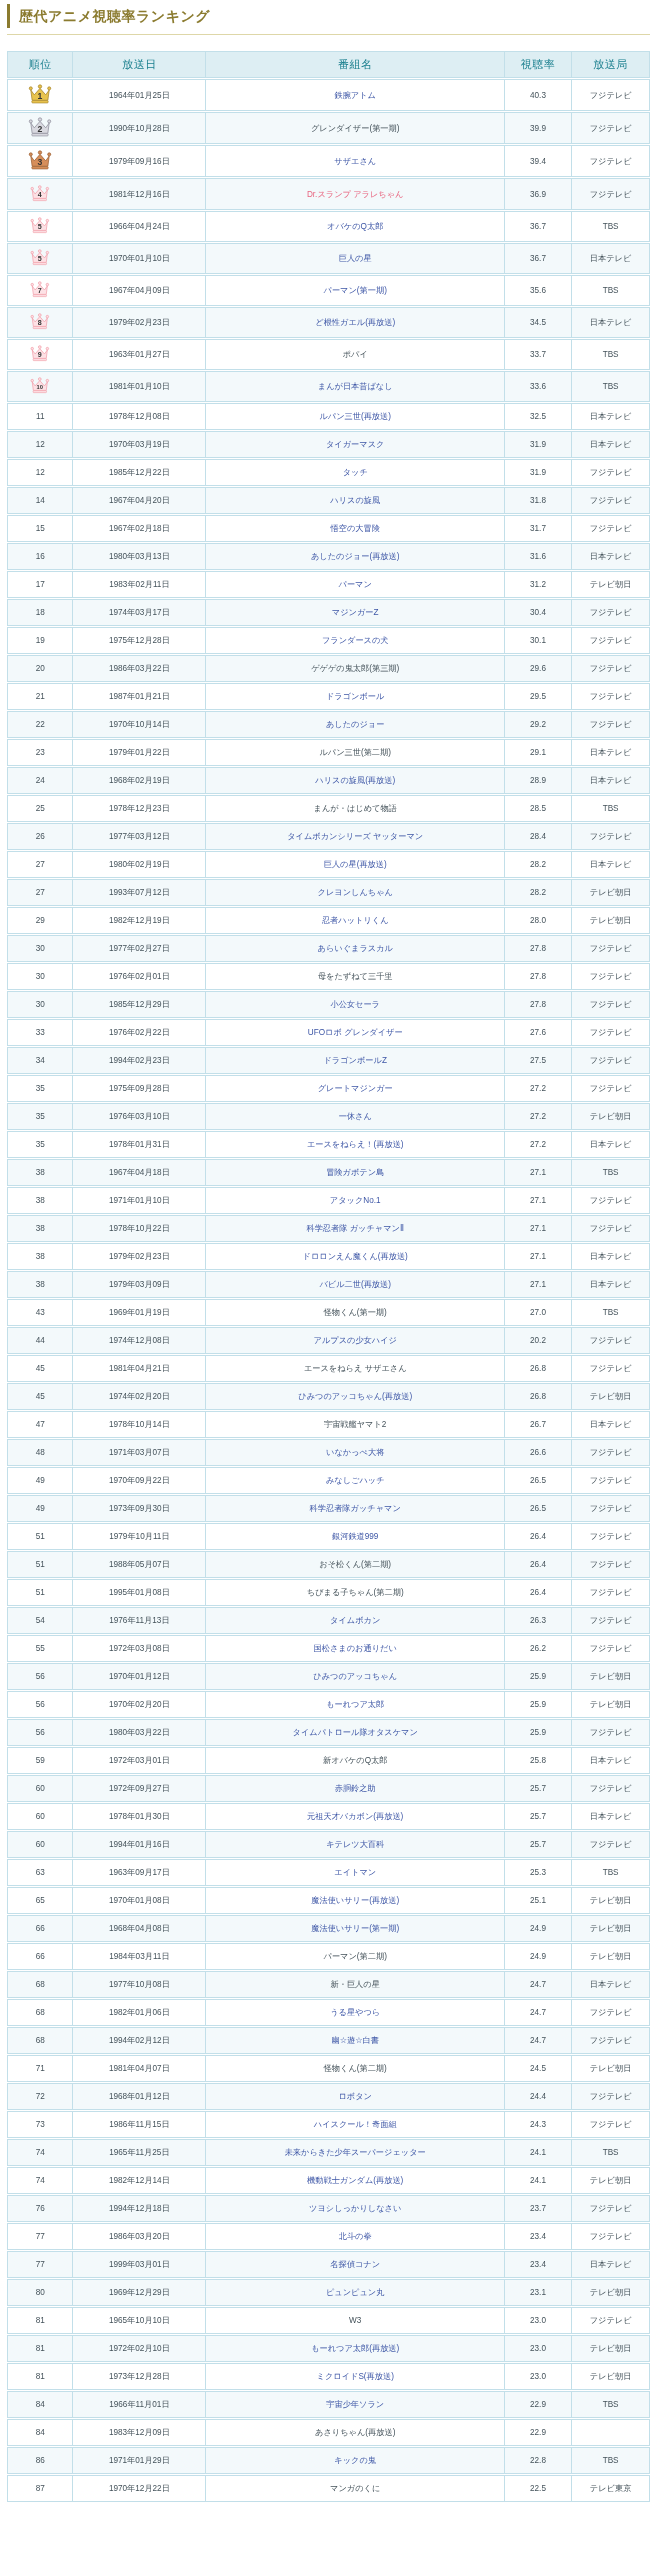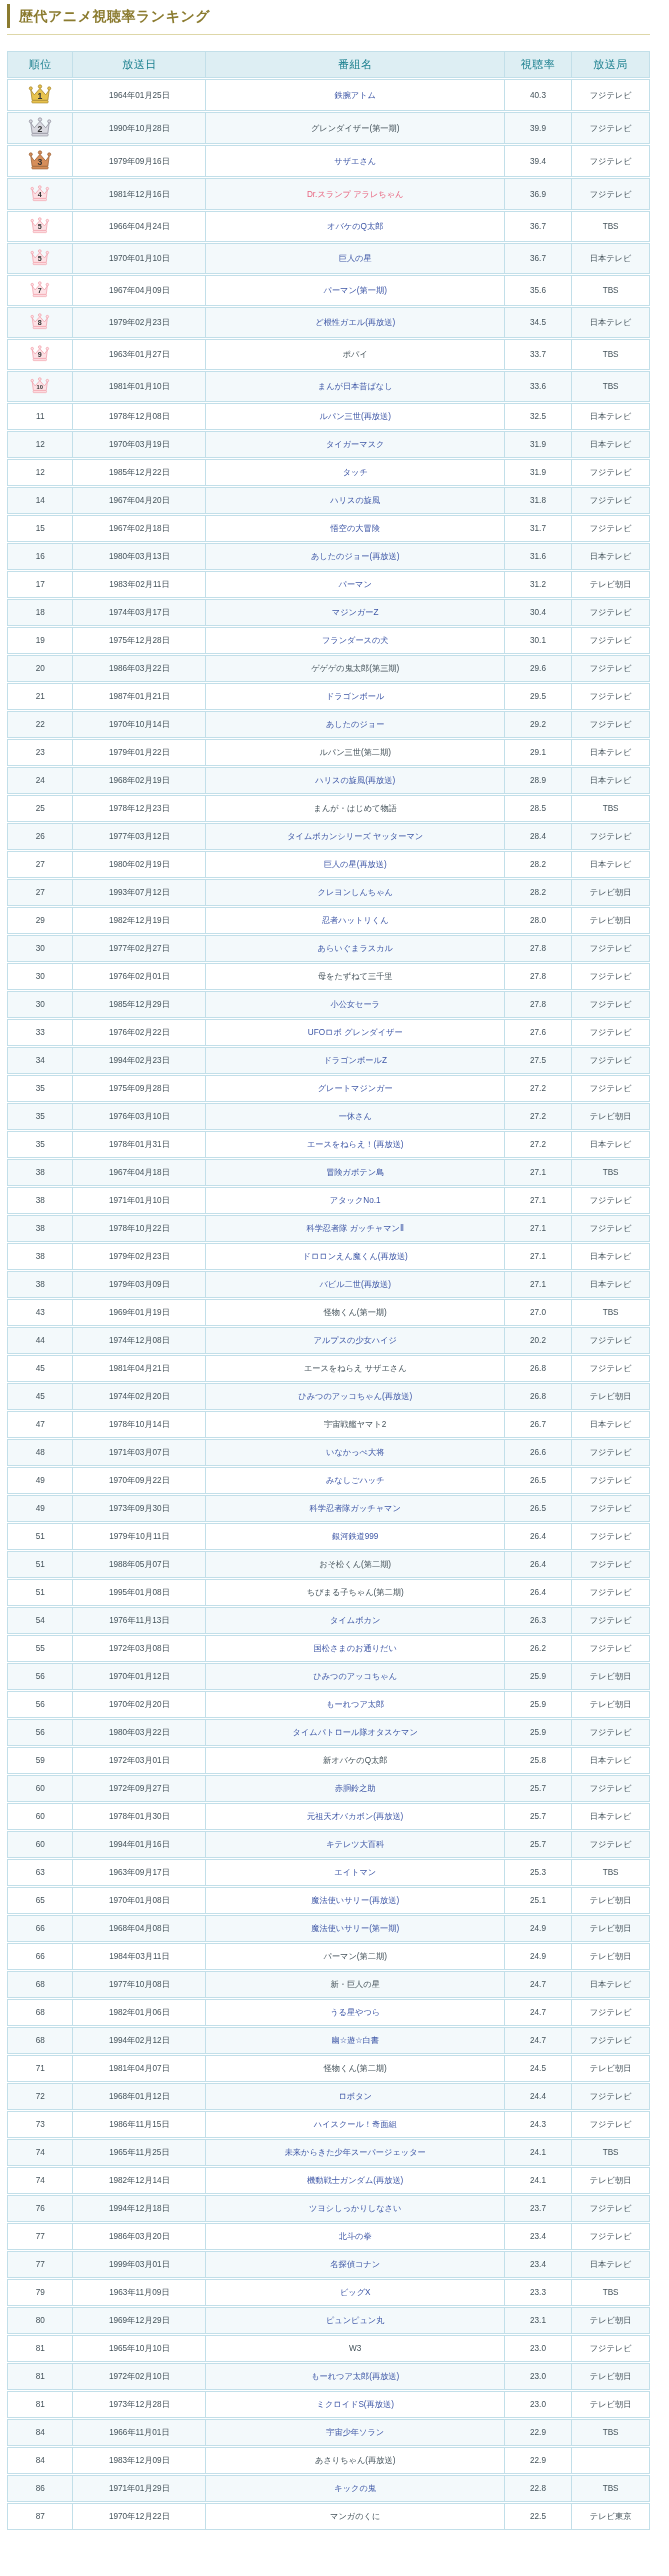--- a/index.html
+++ b/index.html
@@ -707,27 +707,20 @@
           <td>23.4</td>
           <td>フジテレビ</td>
         </tr>
         <tr class="plain alt">
           <td class="rank-cell">77</td>
           <td>1999年03月01日</td>
           <td><a class="prog-link" href="javascript:void(0)">名探偵コナン</a></td>
           <td>23.4</td>
           <td>日本テレビ</td>
         </tr>
-        <tr class="plain">
-          <td class="rank-cell">79</td>
-          <td>1963年11月09日</td>
-          <td><a class="prog-link" href="javascript:void(0)">ビッグX</a></td>
-          <td>23.3</td>
-          <td>TBS</td>
-        </tr>
         <tr class="plain alt">
           <td class="rank-cell">80</td>
           <td>1969年12月29日</td>
           <td><a class="prog-link" href="javascript:void(0)">ピュンピュン丸</a></td>
           <td>23.1</td>
           <td>テレビ朝日</td>
         </tr>
         <tr class="plain">
           <td class="rank-cell">81</td>
           <td>1965年10月10日</td>

